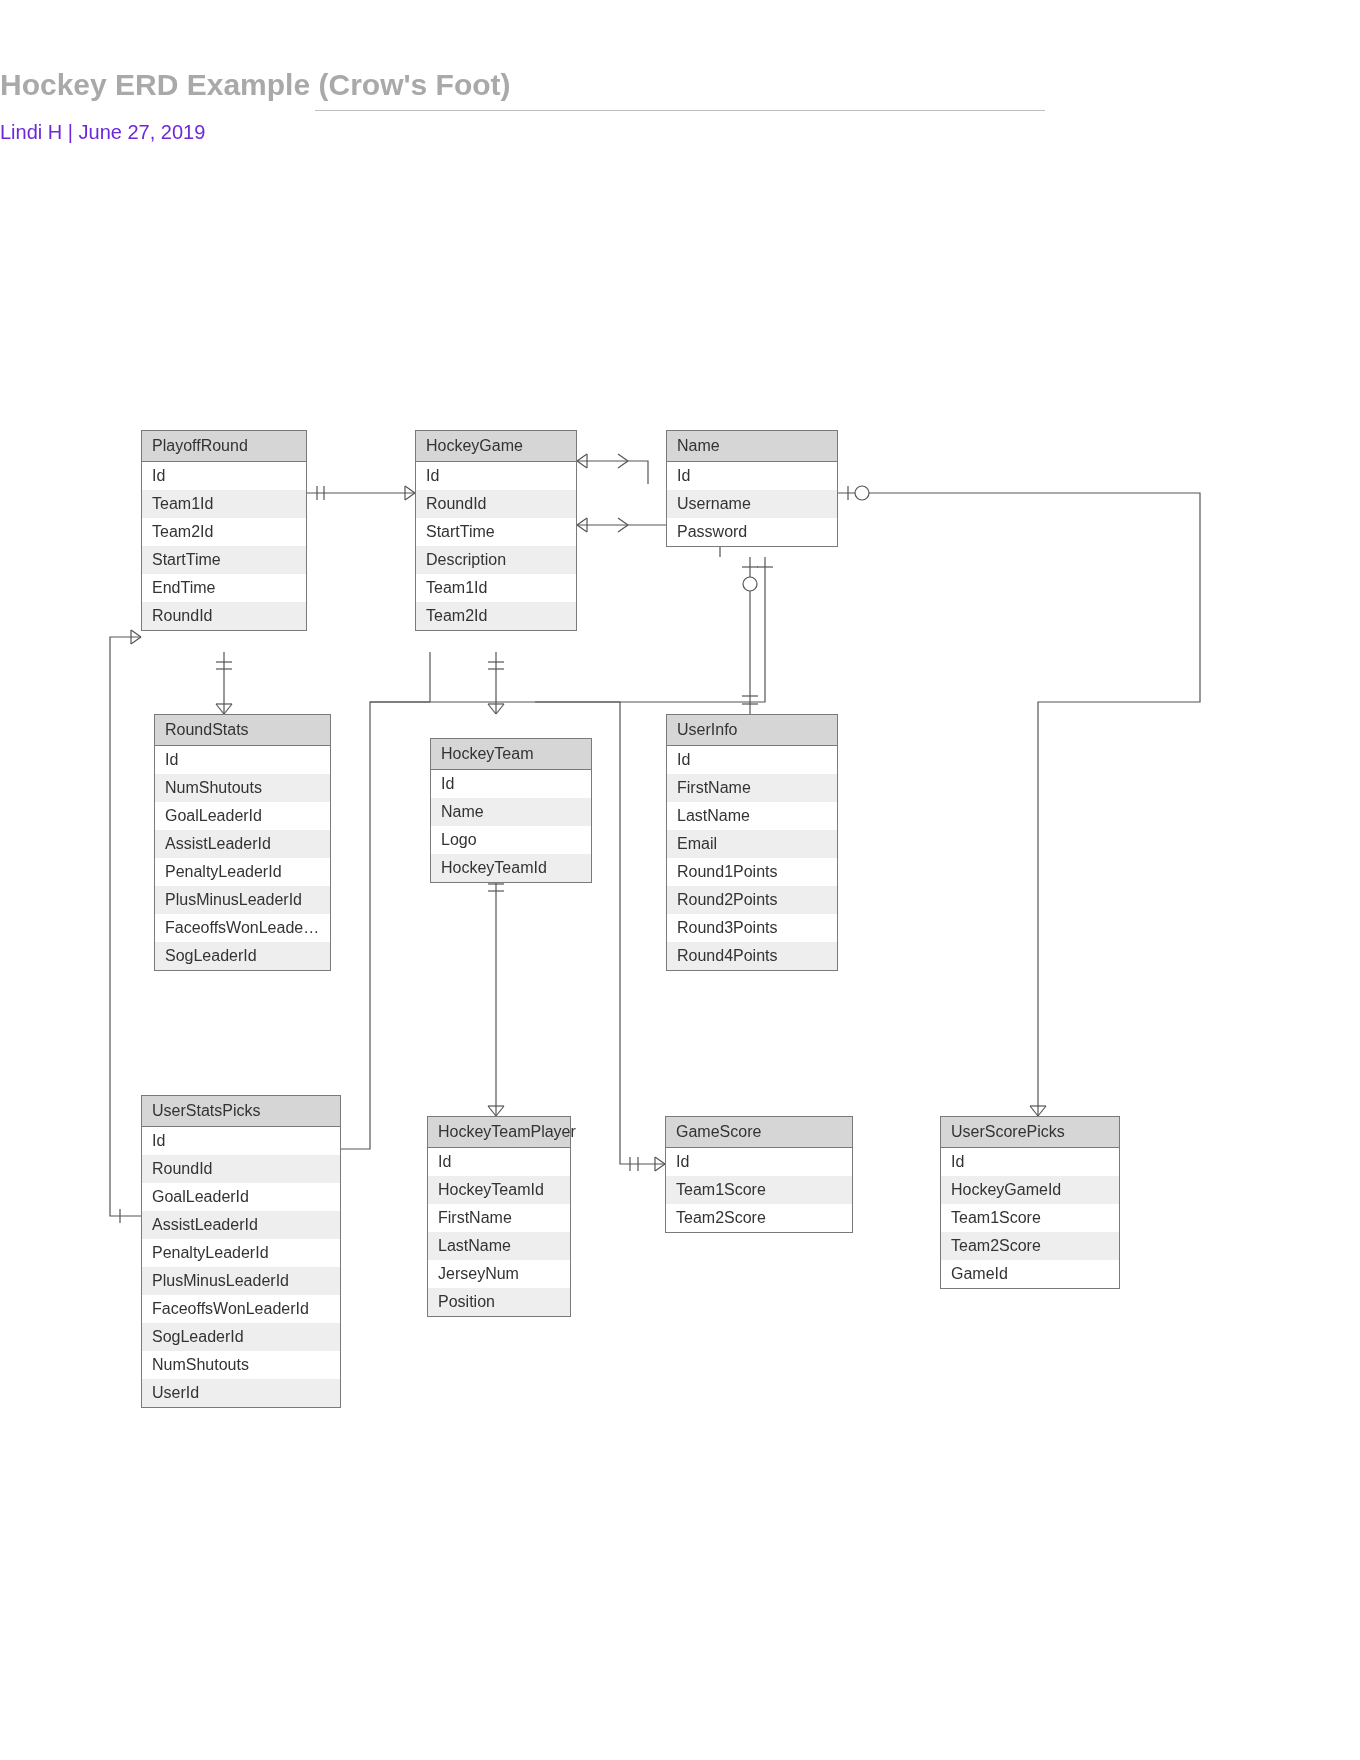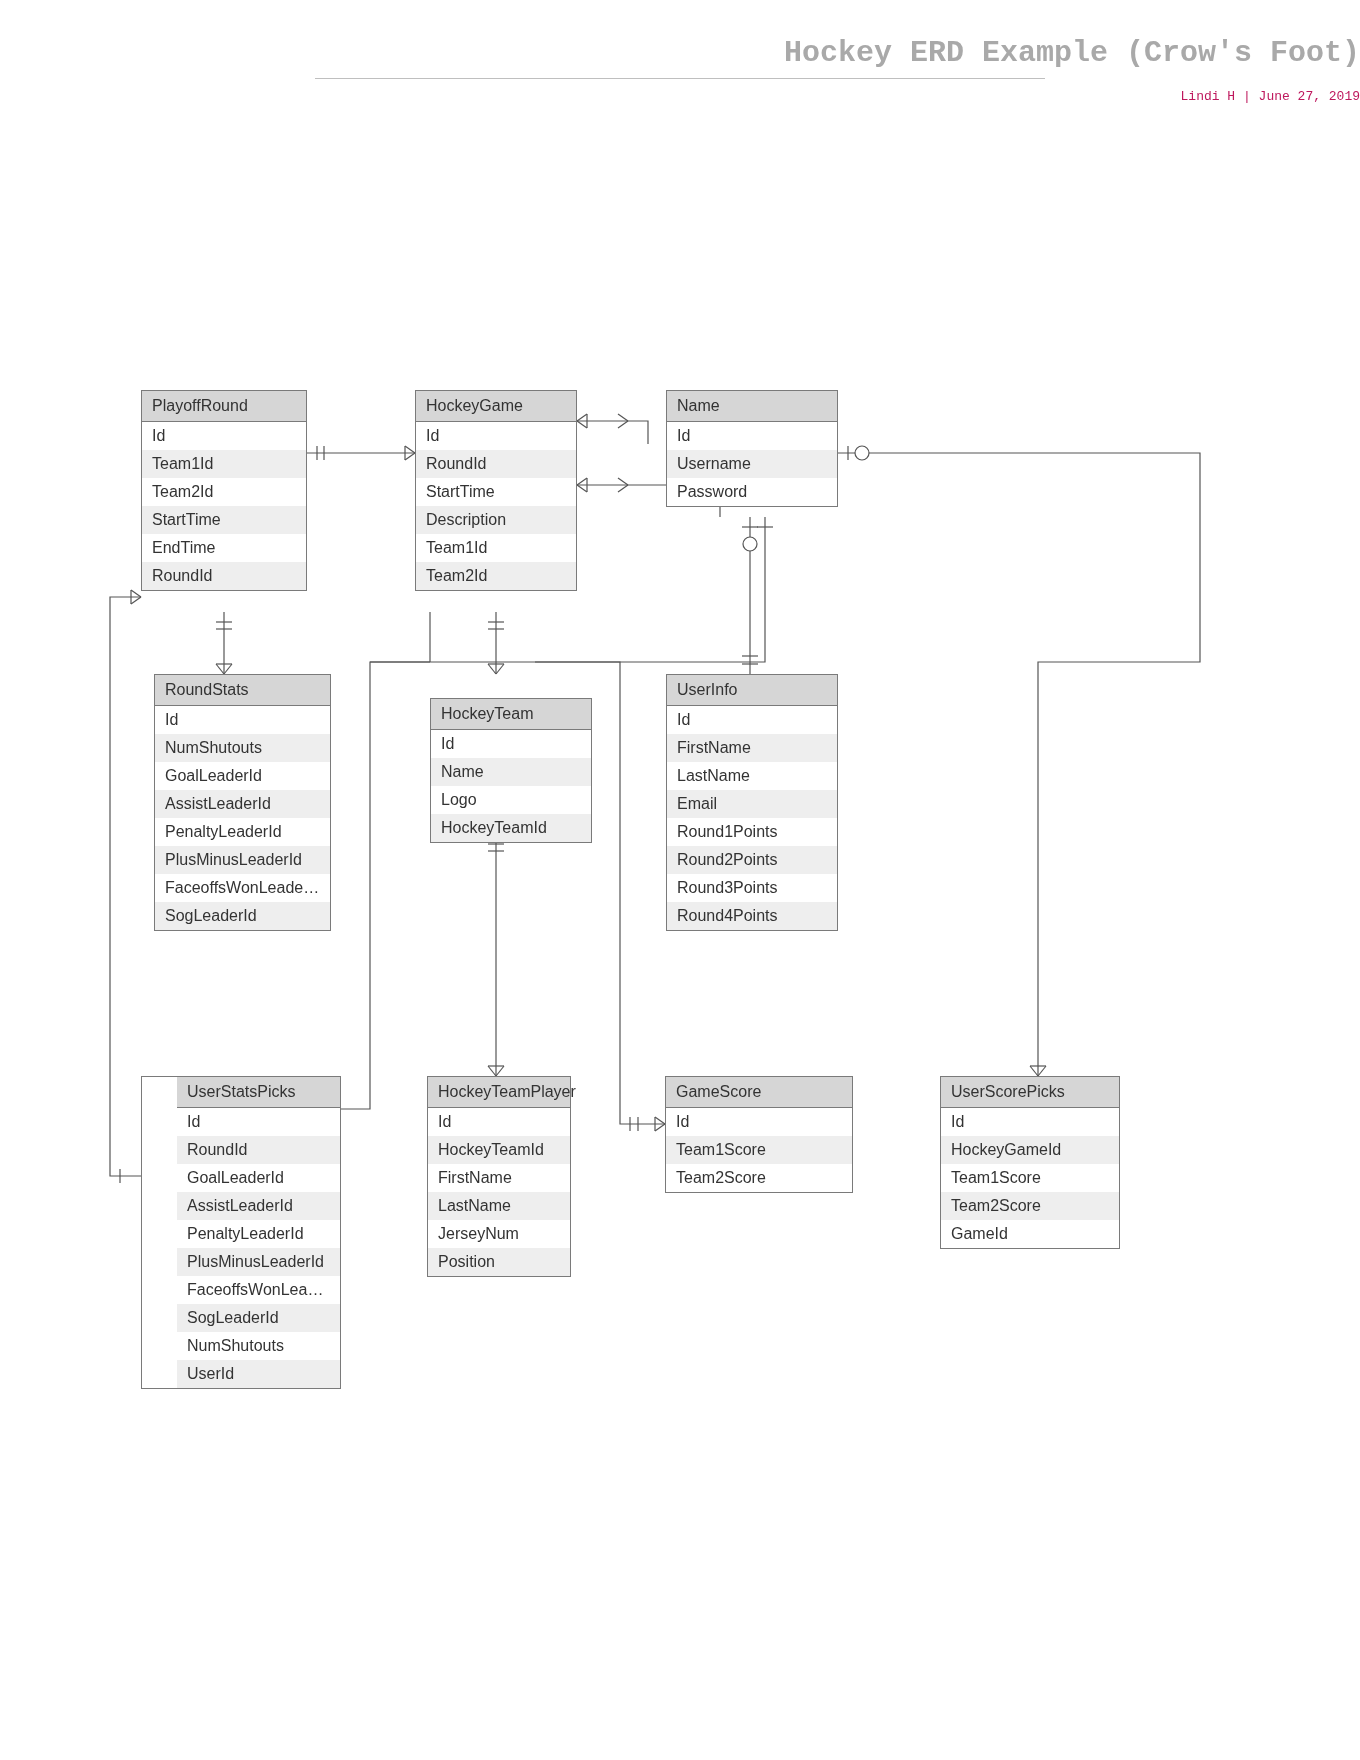--- a/index.html
+++ b/index.html
@@ -5,40 +5,39 @@
   html, body {
     margin: 0;
     padding: 0;
     background: #ffffff;
     font-family: Arial, Helvetica, sans-serif;
     width: 1360px;
     height: 1760px;
     overflow: hidden;
   }
   .header {
-    text-align: right;
-    margin-top: 36px;
-    font-family: Liberation Mono, monospace;
+    text-align: left;
+    margin-top: 68px;
   }
   .title {
     font-size: 30px;
     font-weight: bold;
     color: #a9a9a9;
     margin: 0;
     padding-bottom: 8px;
   }
   .hr {
     width: 730px;
     margin: 0 auto;
     border: none;
     border-bottom: 1px solid #bfbfbf;
   }
   .subtitle {
-    font-size: 13px;
-    color: #be185d;
+    font-size: 20px;
+    color: #6d28d9;
     margin-top: 10px;
   }
   .canvas {
     position: relative;
     width: 1360px;
     height: 1760px;
   }
   .entity {
     position: absolute;
     border: 1px solid #7a7a7a;
@@ -235,21 +234,21 @@
   <div class="row">Id</div>
   <div class="row alt">FirstName</div>
   <div class="row">LastName</div>
   <div class="row alt">Email</div>
   <div class="row">Round1Points</div>
   <div class="row alt">Round2Points</div>
   <div class="row">Round3Points</div>
   <div class="row alt">Round4Points</div>
 </div>
 
-<div class="entity" style="left:141px; top:972px; width:200px;padding-left:35px;">
+<div class="entity" style="left:141px; top:951px; width:200px;">
   <div class="ehead">UserStatsPicks</div>
   <div class="row">Id</div>
   <div class="row alt">RoundId</div>
   <div class="row">GoalLeaderId</div>
   <div class="row alt">AssistLeaderId</div>
   <div class="row">PenaltyLeaderId</div>
   <div class="row alt">PlusMinusLeaderId</div>
   <div class="row">FaceoffsWonLeaderId</div>
   <div class="row alt">SogLeaderId</div>
   <div class="row">NumShutouts</div>

